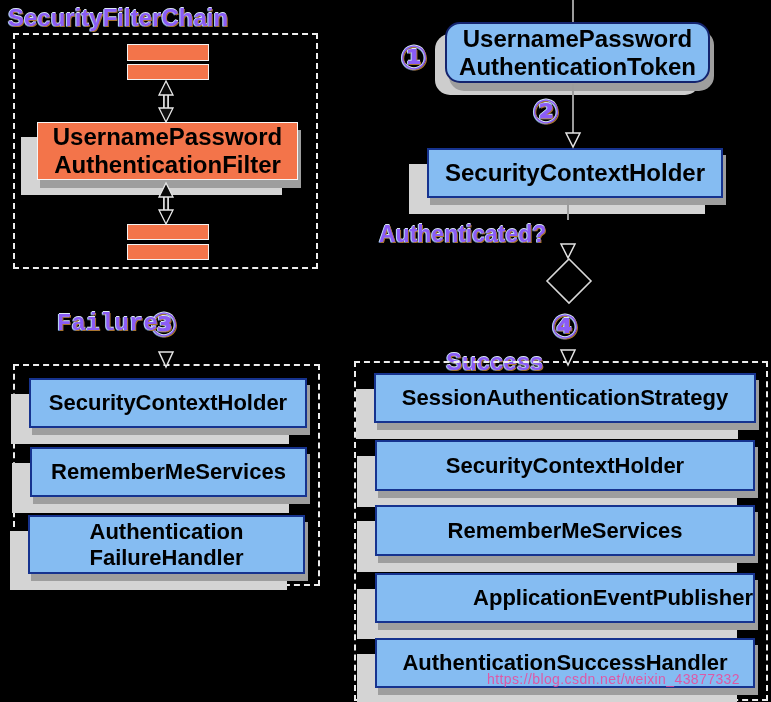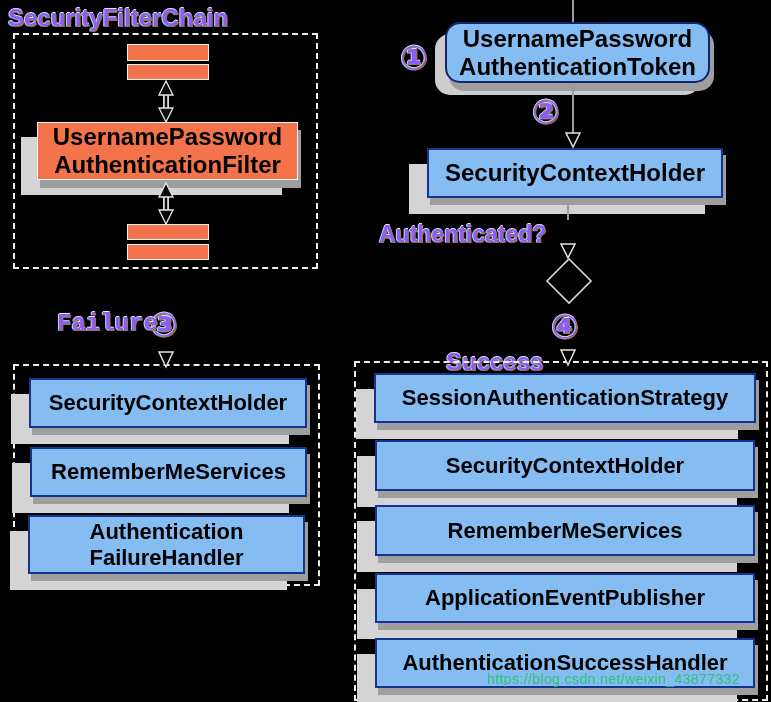--- a/index.html
+++ b/index.html
@@ -20,21 +20,21 @@
   }
   .rounded{border-radius:15px;border-color:#14246E;
     box-shadow:4px 8px 0 #9E9E9E, -10px 12px 0 #CDCDCD;}
   .orange-bar{position:absolute;background:#F3744A;border:1px solid #f2f2f2;}
   .orange-box{
     position:absolute;background:#F3744A;border:1px solid #f5f5f5;
     display:flex;flex-direction:column;align-items:center;justify-content:center;
     font-weight:bold;color:#000;text-align:center;line-height:1.15;
     box-shadow:3px 8px 0 #9E9E9E, -16px 15px 0 #D4D4D4;
   }
-  .watermark{position:absolute;color:#22c55e;opacity:.85;font-size:14px;
+  .watermark{position:absolute;color:#ec4899;opacity:.85;font-size:14px;
     font-weight:normal;letter-spacing:.4px;z-index:9;}
   svg.connectors{position:absolute;left:0;top:0;width:771px;height:702px;z-index:5;pointer-events:none;}
   .fs22{font-size:22px;} .fs23{font-size:23px;} .fs24{font-size:24px;}
 </style>
 </head>
 <body>
 
 <div class="stage">
 
   <div class="outline-text fs24" style="left:8px;top:4px;">SecurityFilterChain</div>
@@ -88,21 +88,21 @@
 
   <div class="blue-box fs22" style="left:374px;top:373px;width:378px;height:46px;">
     <span>SessionAuthenticationStrategy</span>
   </div>
   <div class="blue-box fs22" style="left:375px;top:440px;width:376px;height:47px;">
     <span>SecurityContextHolder</span>
   </div>
   <div class="blue-box fs22" style="left:375px;top:505px;width:376px;height:47px;">
     <span>RememberMeServices</span>
   </div>
-  <div class="blue-box fs22" style="left:375px;top:573px;width:376px;height:46px;">
+  <div class="blue-box fs22" style="left:375px;top:573px;width:376px;height:46px;align-items:flex-end;">
     <span>ApplicationEventPublisher</span>
   </div>
   <div class="blue-box fs22" style="left:375px;top:638px;width:376px;height:46px;">
     <span>AuthenticationSuccessHandler</span>
   </div>
 
   <div class="watermark" style="left:487px;top:671px;">https://blog.csdn.net/weixin_43877332</div>
 
   <svg class="connectors">
 

